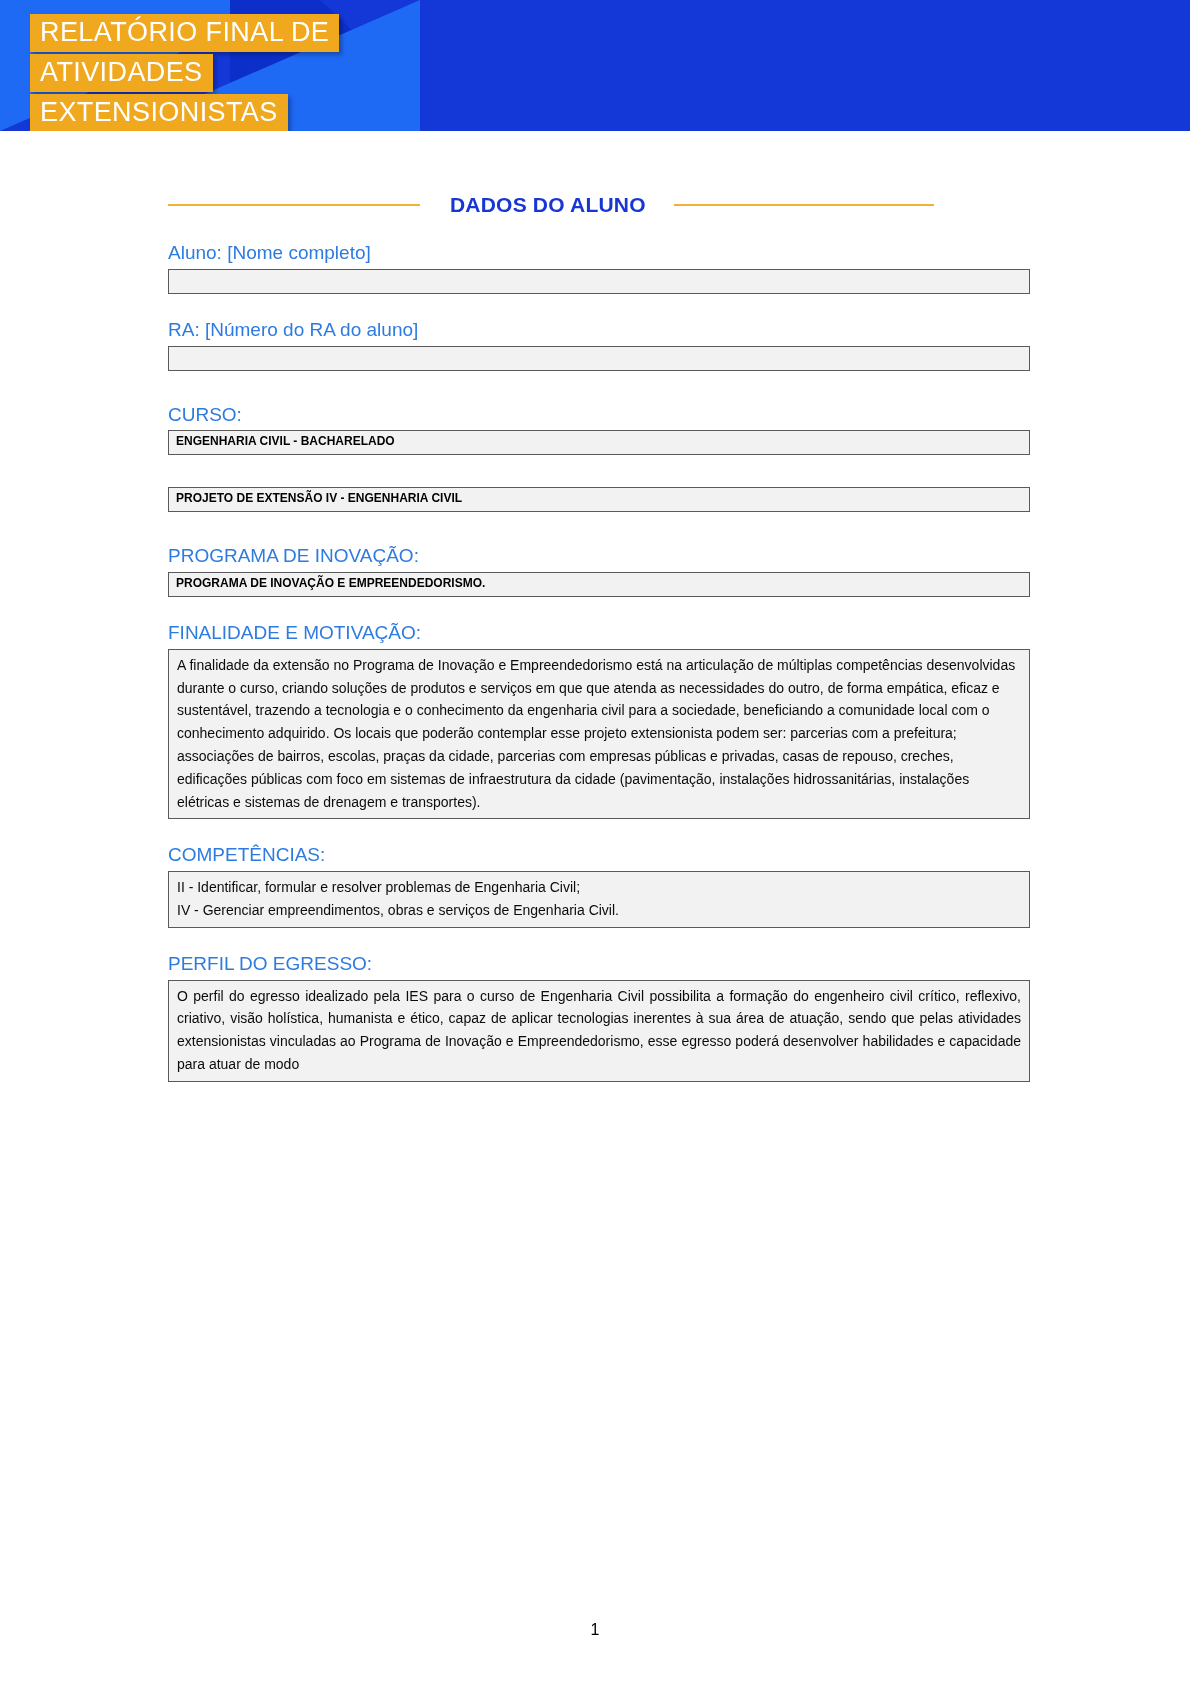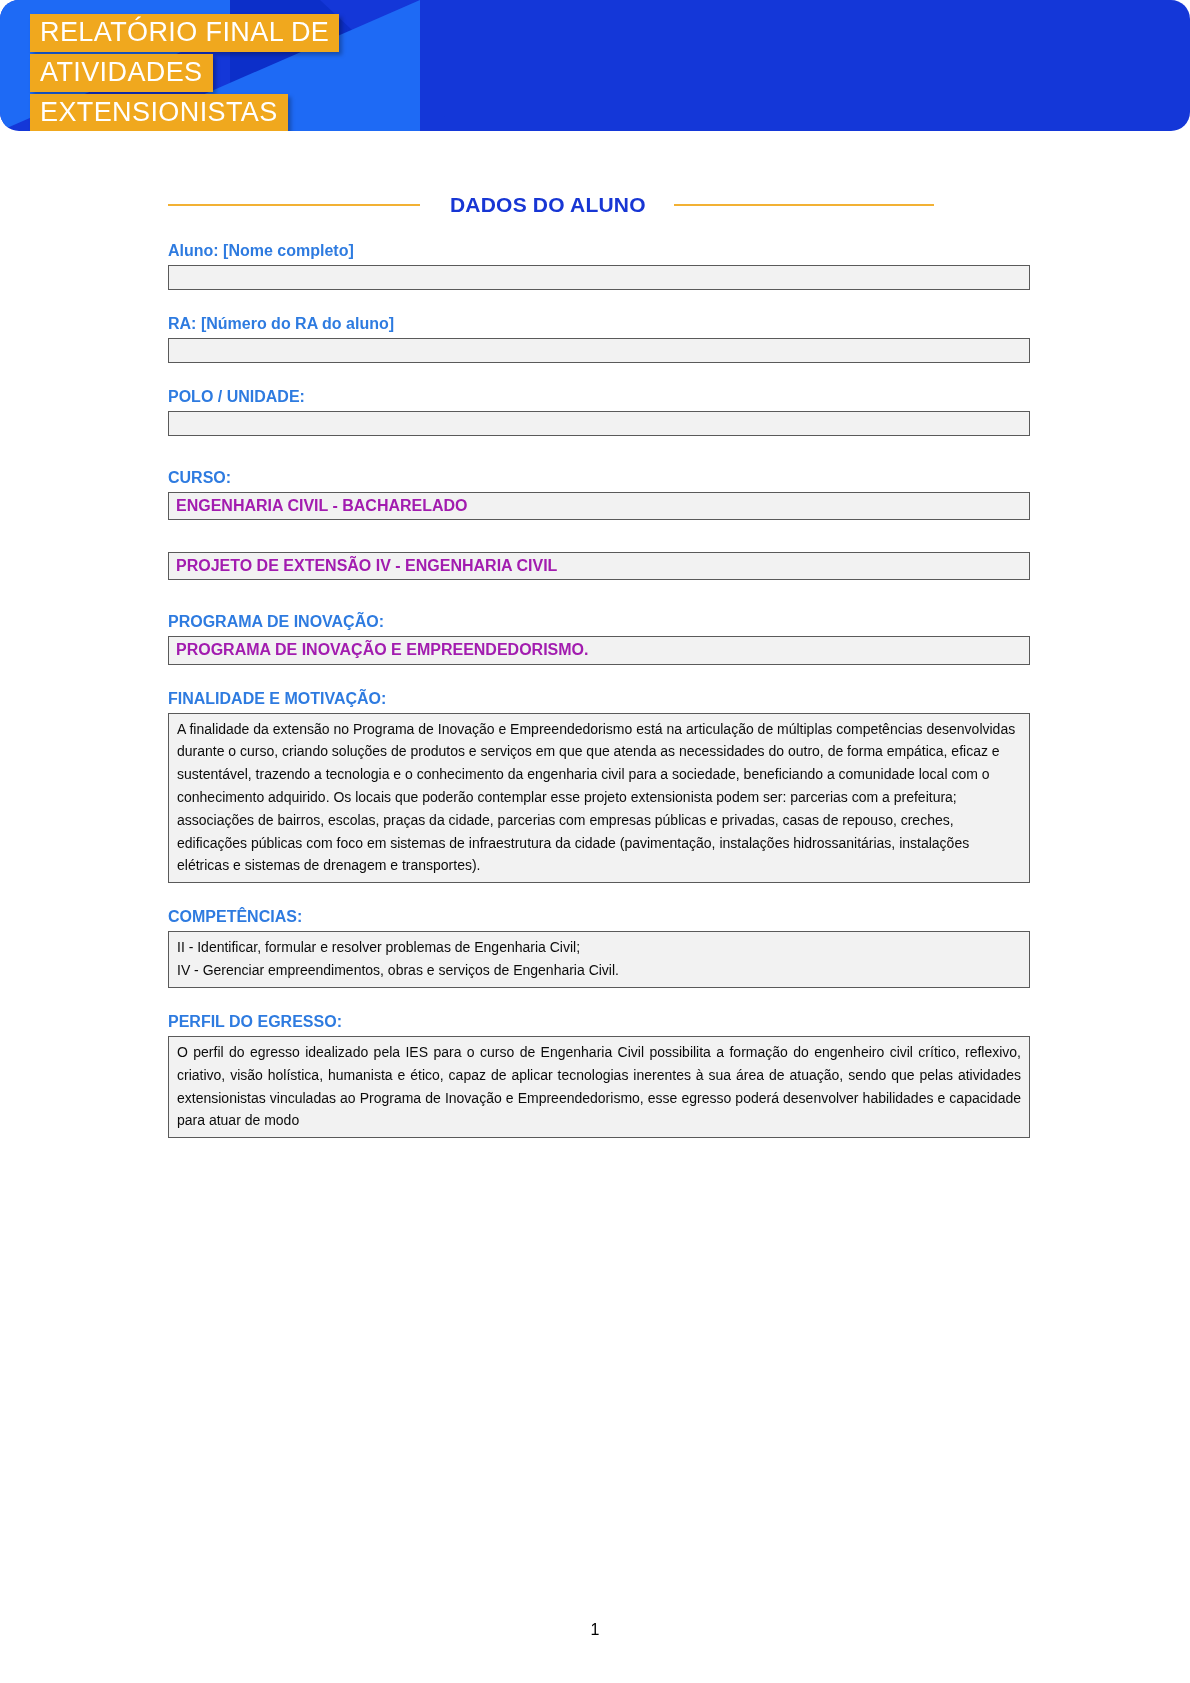--- a/index.html
+++ b/index.html
@@ -15,21 +15,20 @@
     overflow: hidden;
   }
 
   
   .banner {
     position: relative;
     width: 1190px;
     height: 131px;
     background: #1437D8;
     overflow: hidden;
-    border-radius: 19px;
   }
   .banner-shape-a {
     position: absolute;
     top: 0; left: 0;
     width: 0; height: 0;
     border-left: 300px solid #1E6AF5;
     border-bottom: 131px solid transparent;
   }
   .banner-shape-b {
     position: absolute;
@@ -99,37 +98,36 @@
     color: #1736D4;
     letter-spacing: 0.2px;
     white-space: nowrap;
   }
 
   
   .field-block { margin-top: 24px; }
   .field-block.tight { margin-top: 32px; }
 
   .field-label {
-    font-size: 16px;
+    font-size: 19px;
     color: #2E7BE0;
     line-height: 1.25;
     margin-bottom: 4px;
-    font-weight: bold;
   }
   .field-box {
     border: 1.3px solid #5A5A5A;
     background: #F2F2F2;
     min-height: 25px;
     box-sizing: border-box;
   }
   .field-box.empty { height: 25px; }
   .field-value {
-    font-size: 16px;
+    font-size: 12px;
     font-weight: bold;
-    color: #a21caf;
+    color: #000000;
     padding: 3px 7px 4px 7px;
     line-height: 1.2;
   }
   .para-box {
     border: 1.3px solid #5A5A5A;
     background: #F2F2F2;
     box-sizing: border-box;
     padding: 4px 8px 5px 8px;
   }
   .para-text {
@@ -182,26 +180,20 @@
     </div>
   </div>
 
   <div class="field-block">
     <div class="field-label">RA: [Número do RA do aluno]</div>
     <div class="field-box empty">
       <div class="field-value"></div>
     </div>
   </div>
 
-  <div class="field-block">
-    <div class="field-label">POLO / UNIDADE:</div>
-    <div class="field-box empty">
-      <div class="field-value"></div>
-    </div>
-  </div>
 
   <div class="field-block tight">
     <div class="field-label">CURSO:</div>
     <div class="field-box">
       <div class="field-value">ENGENHARIA CIVIL - BACHARELADO</div>
     </div>
   </div>
 
   <div class="field-block tight">
     <div class="field-box">

